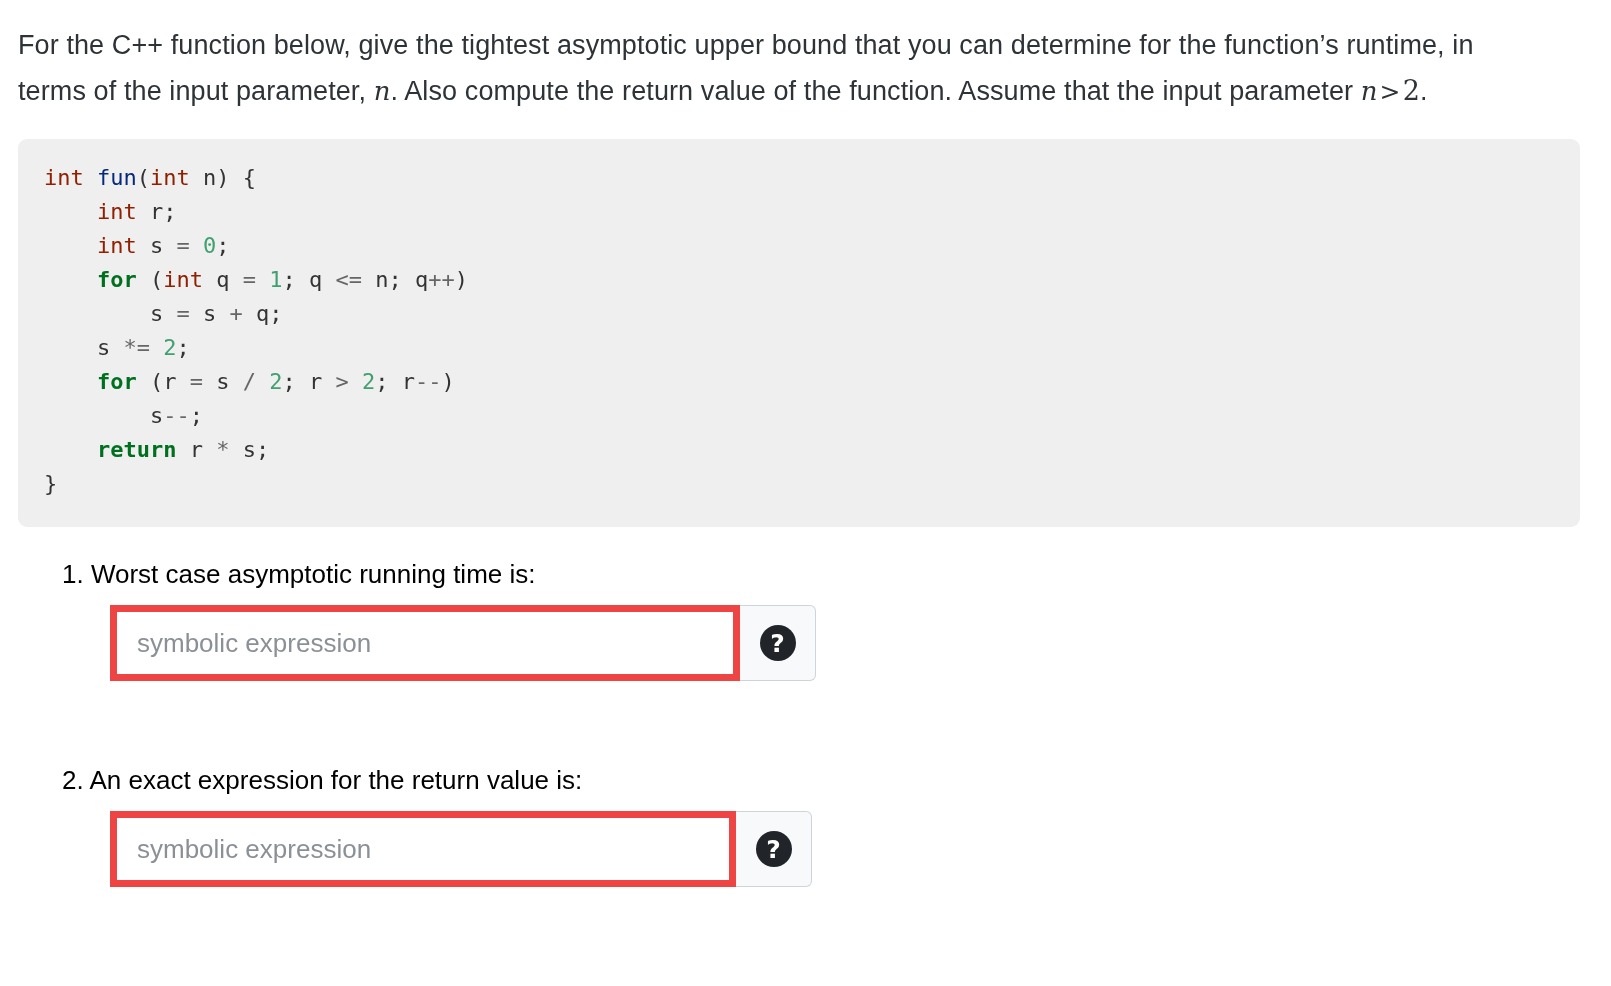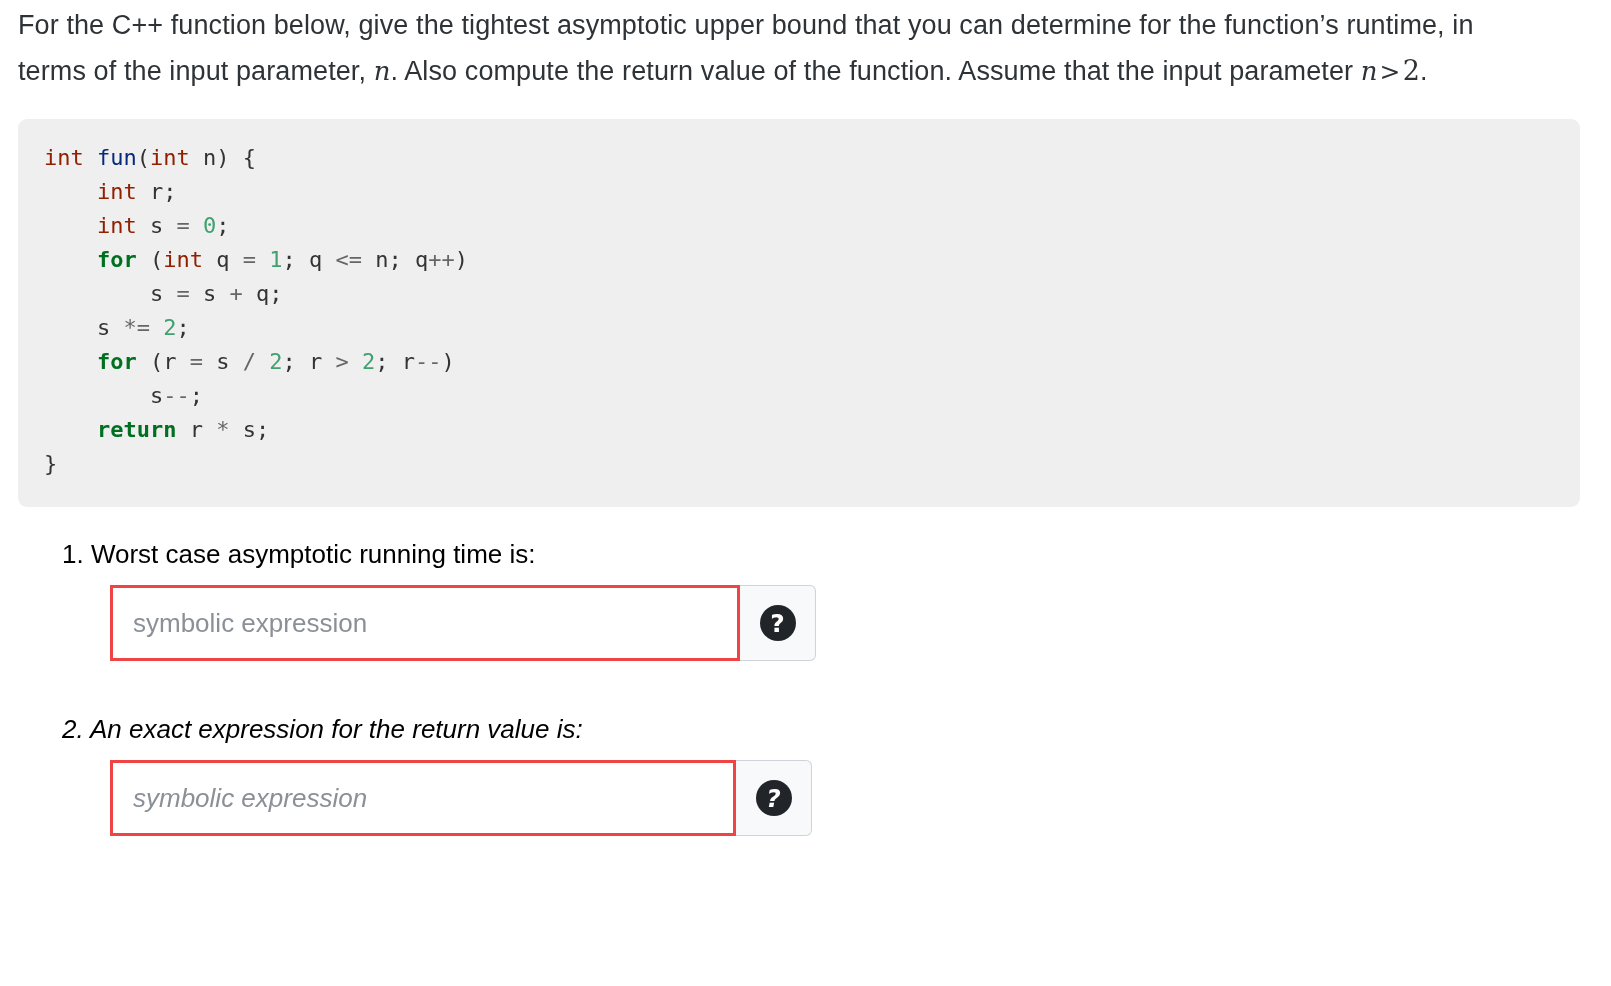--- a/index.html
+++ b/index.html
@@ -13,21 +13,21 @@
     font-family: "Liberation Sans", sans-serif;
     color: #2b2b2b;
     overflow: hidden;
   }
 
   
   .prompt {
     font-size: 27px;
     line-height: 46px;
     color: #2e3338;
-    padding: 2px 18px 0 18px;
+    padding: 22px 18px 0 18px;
     width: 1560px;
     box-sizing: border-box;
     letter-spacing: 0.1px;
   }
   .mathvar {
     font-family: "DejaVu Serif", serif;
     font-style: italic;
     font-size: 26px;
   }
   .mathnum {
@@ -63,21 +63,21 @@
   .mi { color: #40a070; }                      
   .p  { color: #333333; }                      
   .o  { color: #666666; }                      
   .b  { color: #333333; }                      
 
   
   .question {
     margin-left: 62px;
   }
   .q1 { margin-top: 30px; }
-  .q2 { margin-top: 51px; font-style: italic; }
+  .q2 { margin-top: 82px; }
   .q-label {
     font-size: 26px;
     line-height: 34px;
     color: #000000;
     margin-bottom: 14px;
   }
 
   .input-group {
     display: flex;
     align-items: stretch;
@@ -94,21 +94,21 @@
     align-items: center;
     justify-content: center;
     font-size: 26px;
     color: #495057;
     padding: 0 22px;
     box-sizing: border-box;
     white-space: nowrap;
   }
   .ig-field {
     background: #ffffff;
-    border: 3px solid #ef4444;
+    border: 7px solid #ef4444;
     display: flex;
     align-items: center;
     padding: 0 20px;
     box-sizing: border-box;
     font-size: 26px;
     color: #9aa0a6;
     white-space: nowrap;
   }
   .ig-field .ph {
     color: #8b9097;

